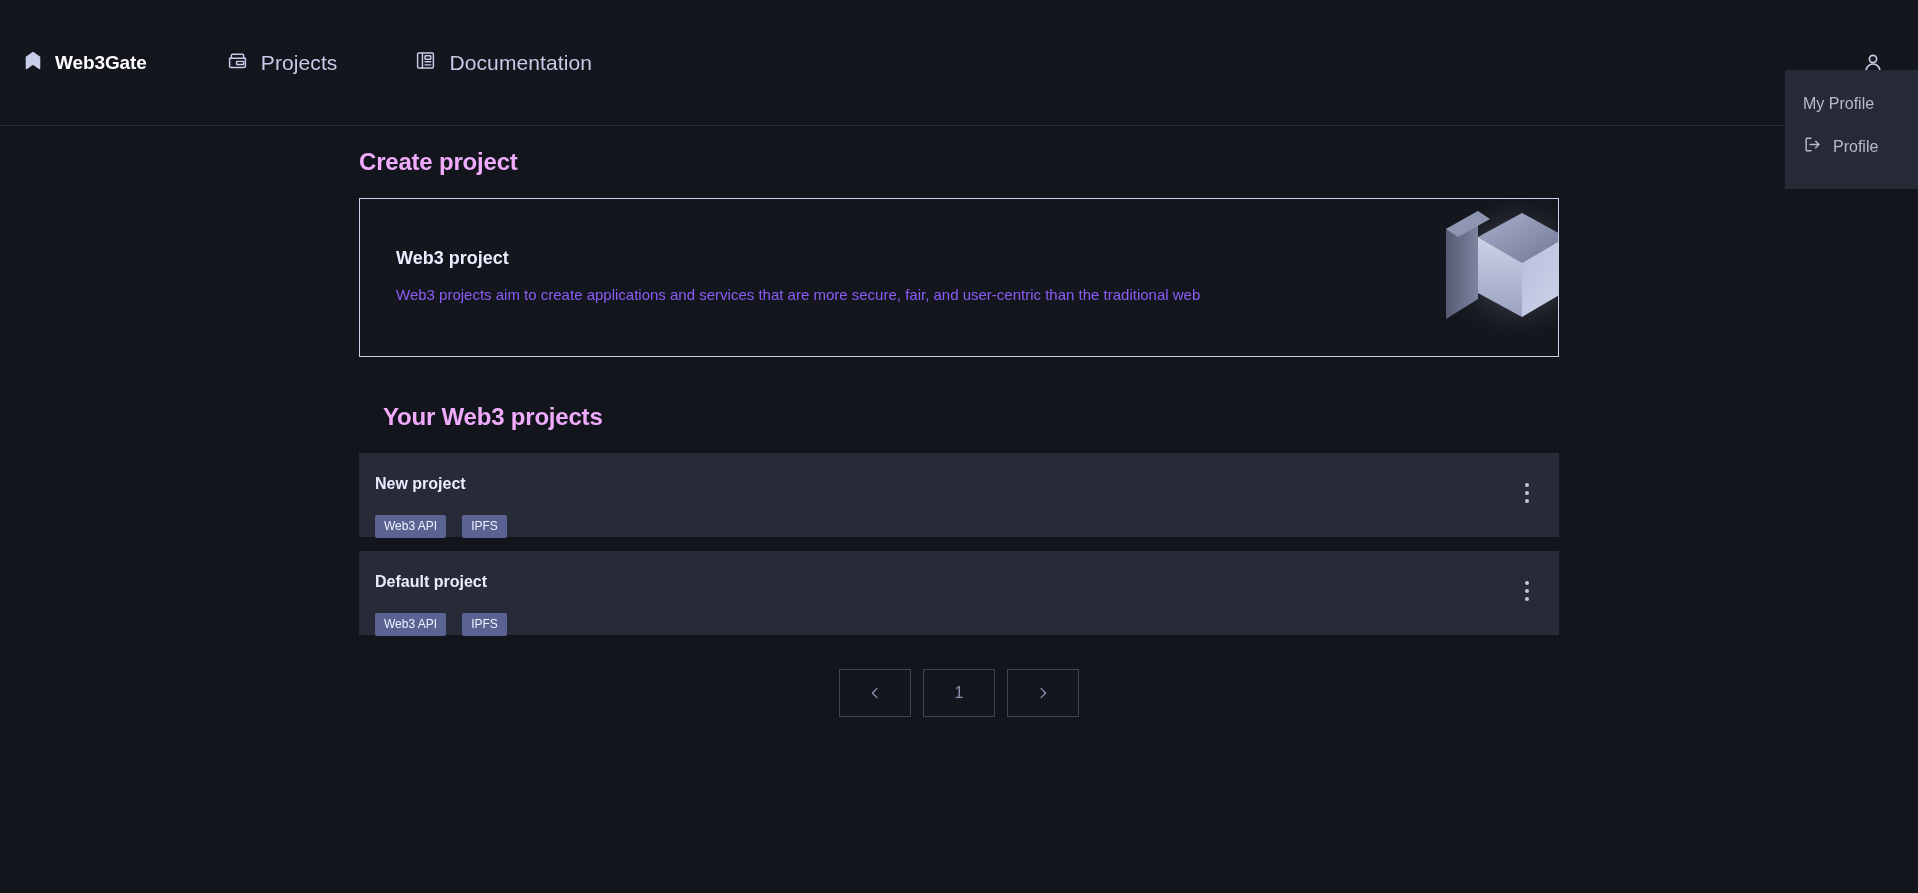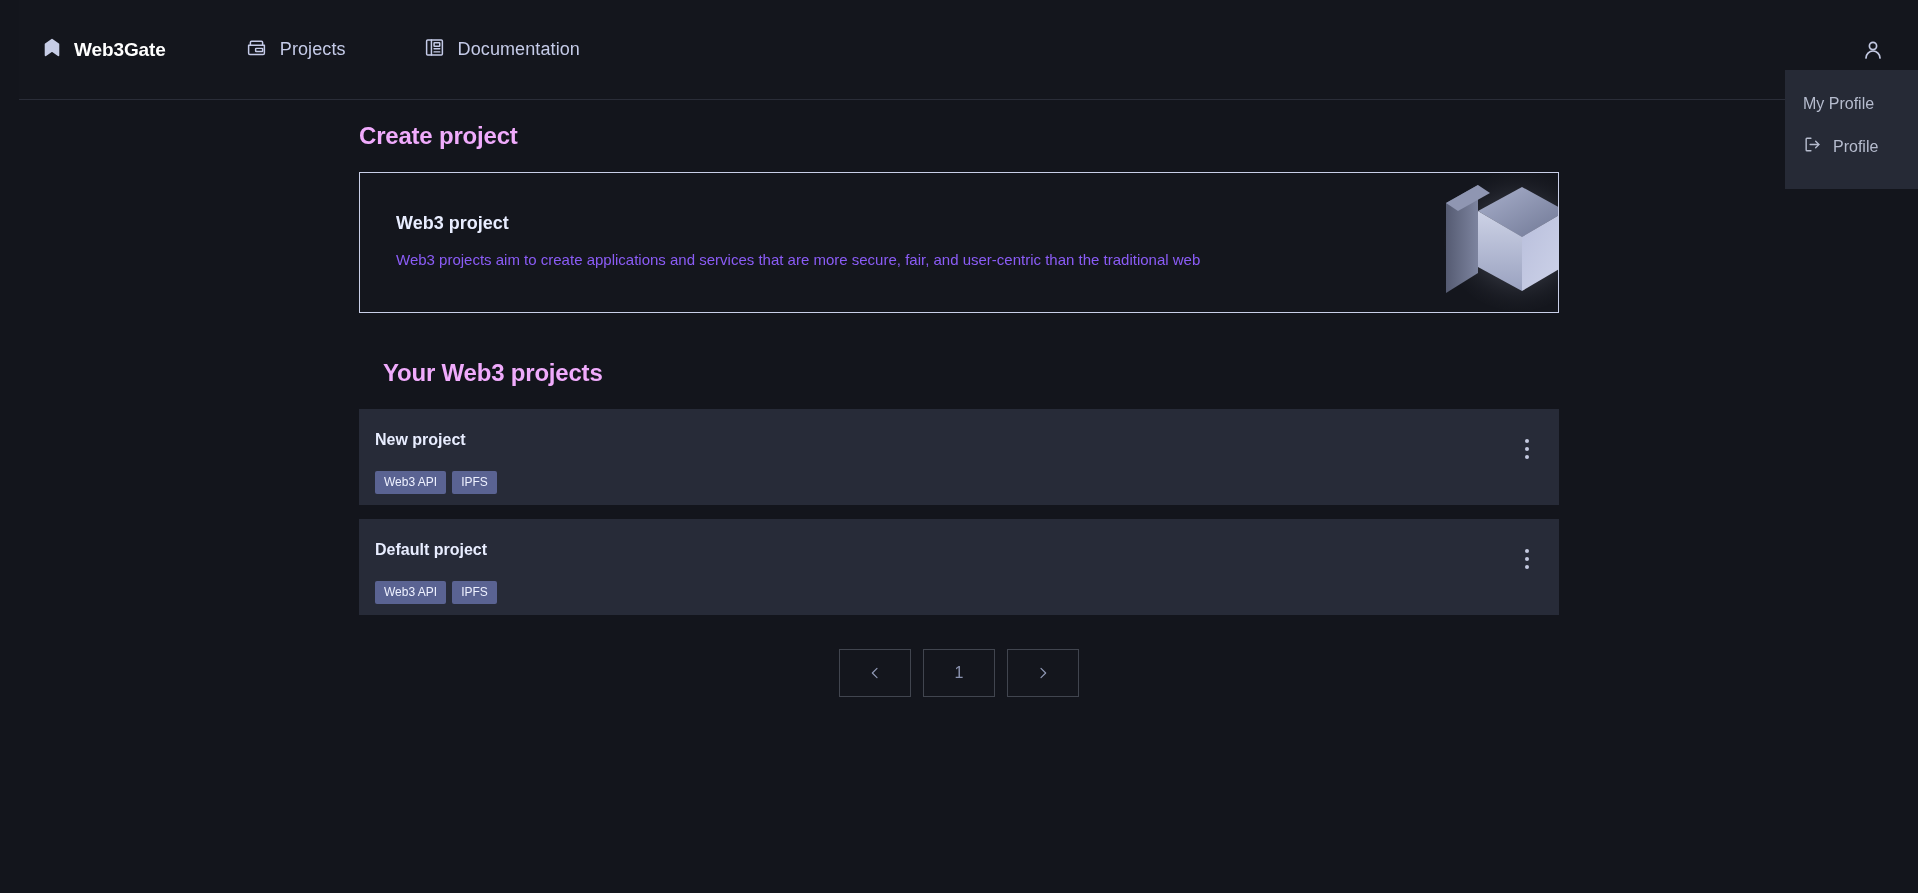--- a/index.html
+++ b/index.html
@@ -8,27 +8,26 @@
     width: 1918px;
     height: 893px;
     background: #13151c;
     font-family: "Liberation Sans", sans-serif;
     overflow: hidden;
   }
 
   
   .header {
     position: relative;
-    height: 100px;
+    height: 126px;
     background: #14161d;
     border-bottom: 1px solid #2a2d38;
     display: flex;
     align-items: center;
     padding: 0 22px;
-    margin-left: 19px;
   }
 
   .brand {
     display: flex;
     align-items: center;
     gap: 11px;
     margin-right: 80px;
     cursor: pointer;
   }
   .brand-name {
@@ -40,21 +39,21 @@
 
   .nav-item {
     display: flex;
     align-items: center;
     gap: 13px;
     margin-right: 78px;
     cursor: pointer;
   }
   .nav-label {
     color: #c5cbe8;
-    font-size: 18px;
+    font-size: 21px;
     letter-spacing: 0.1px;
   }
 
   .header-right {
     position: absolute;
     right: 28px;
     top: 50%;
     transform: translateY(-50%);
     display: flex;
     align-items: center;
@@ -104,21 +103,21 @@
     font-size: 24px;
     font-weight: bold;
     letter-spacing: -0.2px;
     margin: 0 0 22px 0;
   }
   .section-title.secondary { margin-top: 46px; margin-left: 24px; }
 
   
   .create-card {
     position: relative;
-    height: 141px;
+    height: 159px;
     border: 1px solid #c9cfe8;
     background: #14161d;
     display: flex;
     align-items: center;
     overflow: hidden;
     cursor: pointer;
   }
   .create-card-body {
     padding: 0 36px;
     max-width: 900px;
@@ -145,34 +144,34 @@
   }
   .cube-svg {
     position: absolute;
     right: -42px;
     top: -12px;
   }
 
   
   .project-card {
     background: #272b38;
-    height: 96px;
+    height: 84px;
     margin-bottom: 14px;
     padding: 22px 26px 0 16px;
     position: relative;
   }
   .project-name {
     color: #e8edff;
     font-size: 16px;
     font-weight: bold;
     padding-left: 0;
   }
   .tag-row {
     display: flex;
-    gap: 6px;
+    gap: 16px;
     margin-top: 22px;
   }
   .tag {
     background: #5a6392;
     color: #eef1ff;
     font-size: 12px;
     padding: 5px 9px 6px 9px;
     border-radius: 2px;
     line-height: 1;
   }

